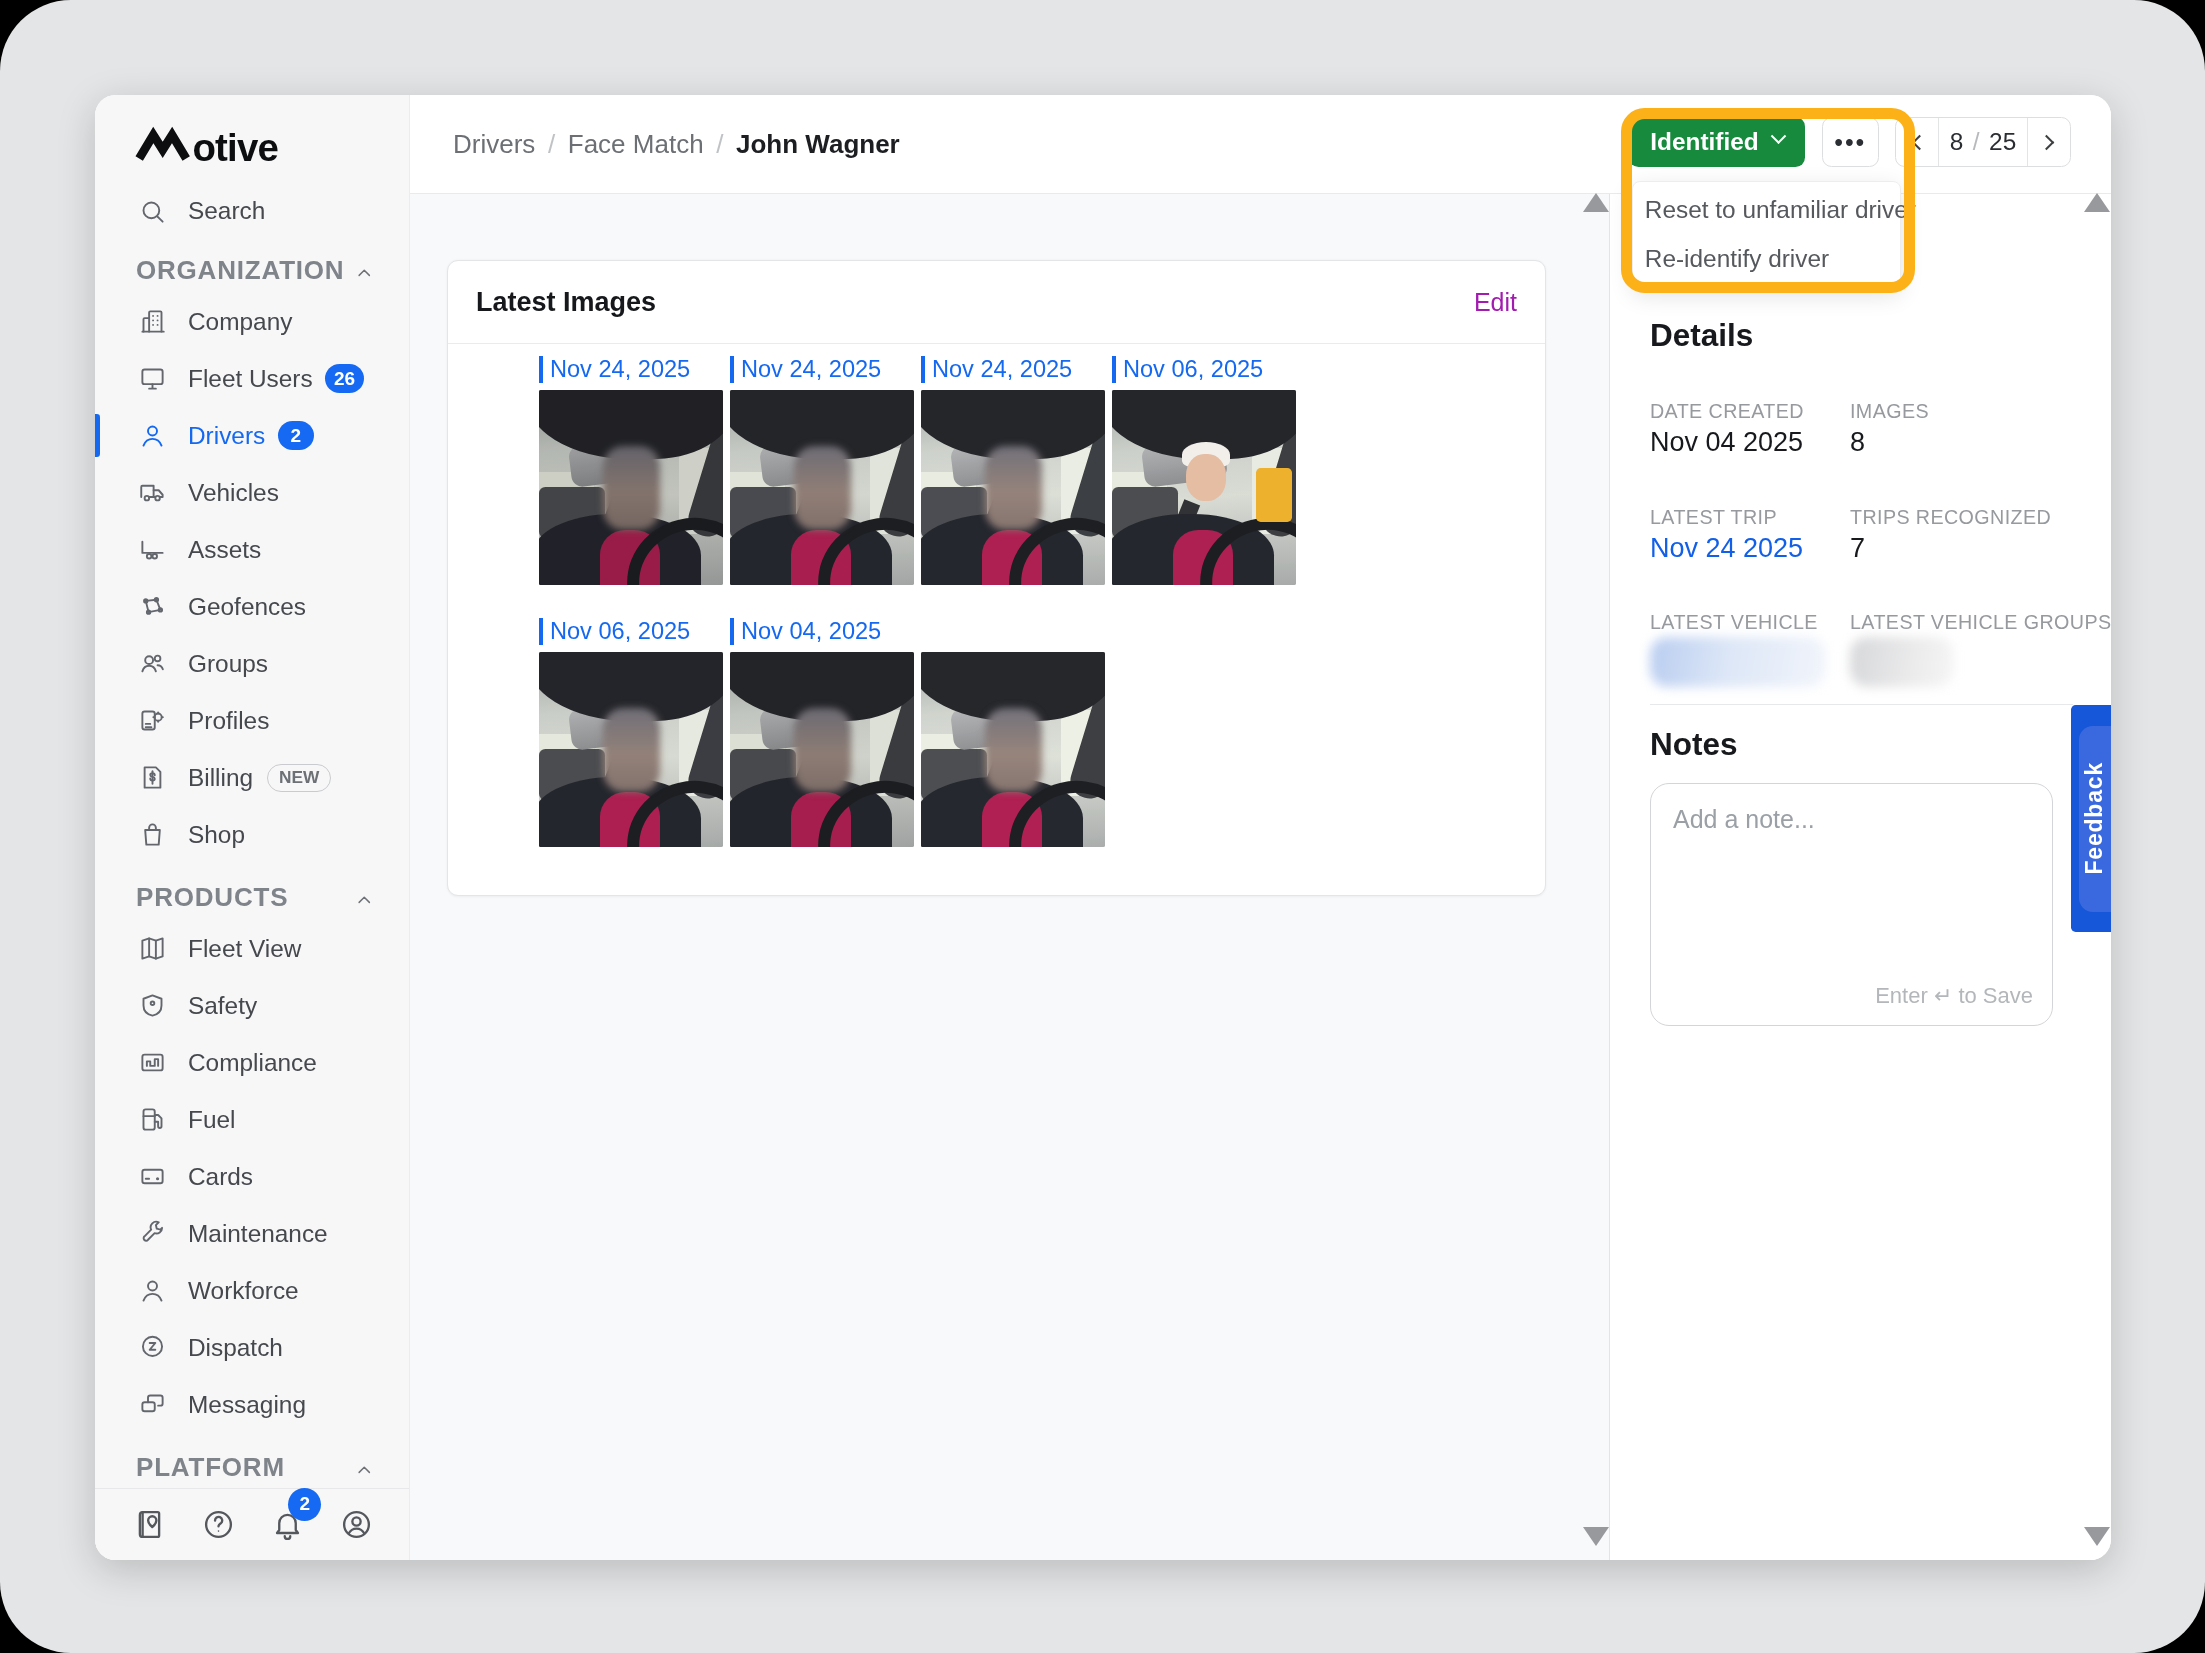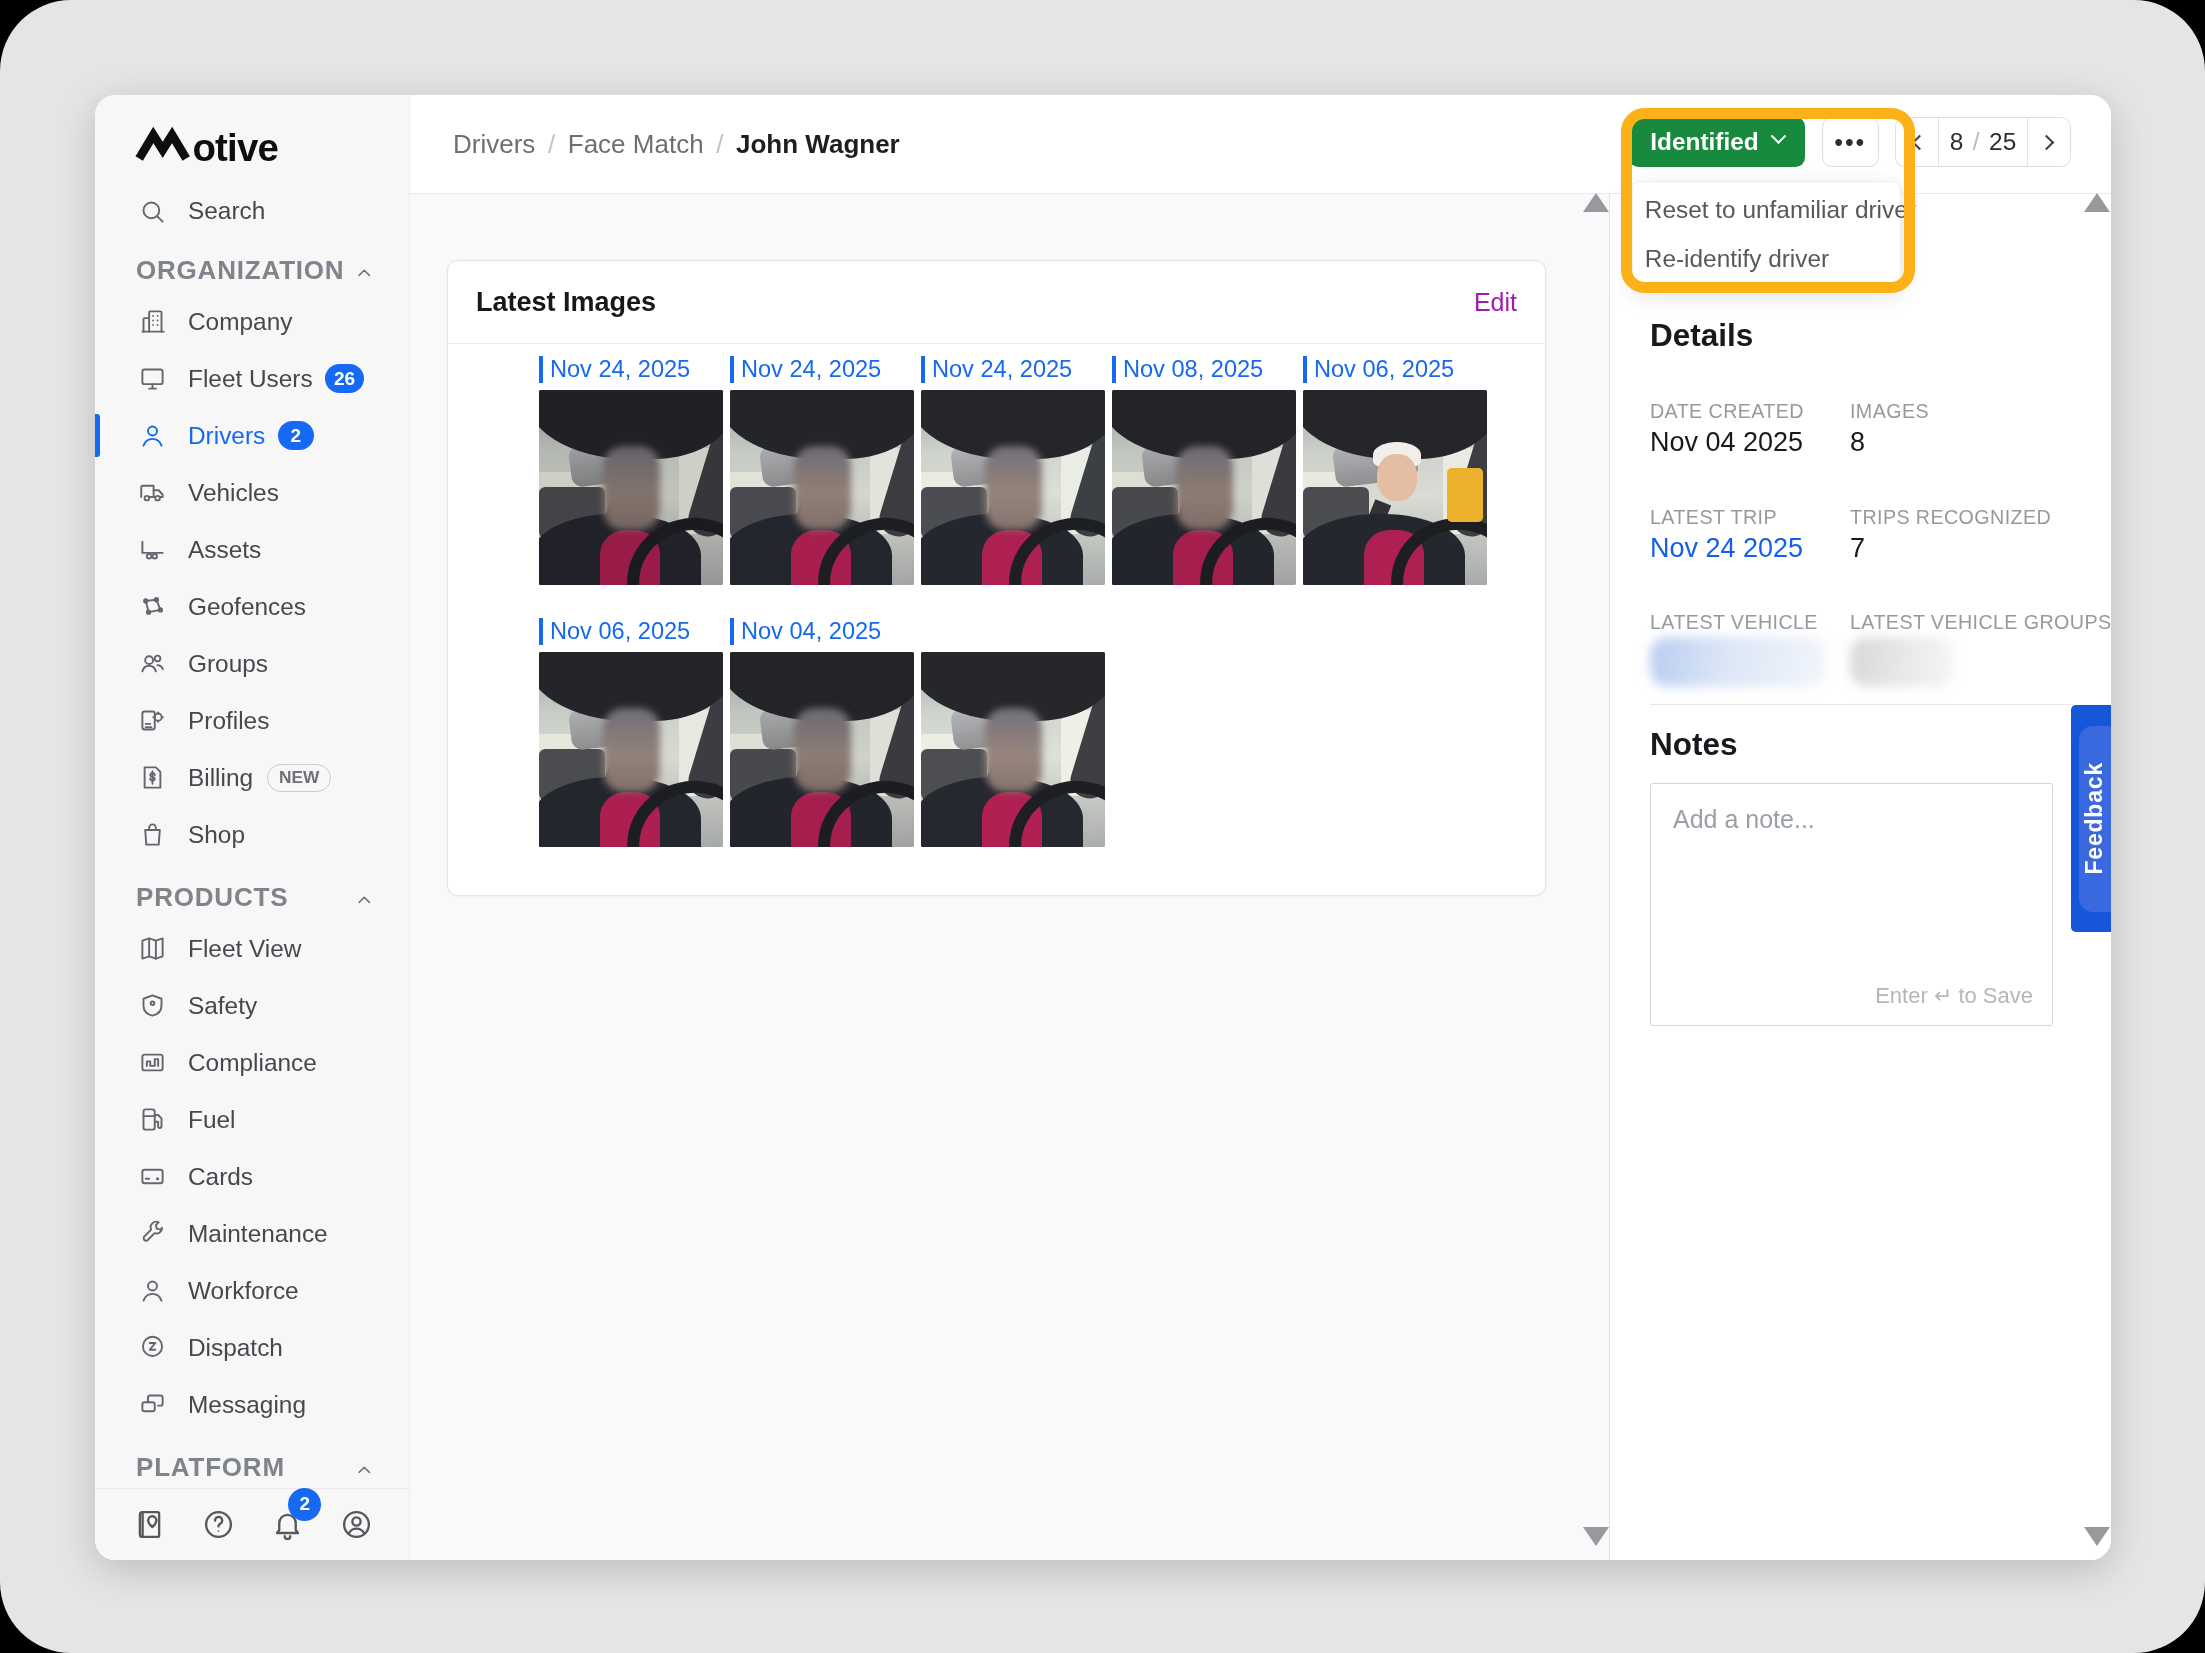--- a/index.html
+++ b/index.html
@@ -106,21 +106,21 @@
   .d-label { position:absolute; font-size:19.7px; color:#96999d; letter-spacing:0.4px; white-space:nowrap; }
   .d-value { position:absolute; font-size:27px; color:#17191c; white-space:nowrap; }
   .d-value.link { color:#1260e8; cursor:pointer; }
   .c1 { left:39px; } .c2 { left:239px; }
   .r1l { top:206px; } .r1v { top:233px; } .r2l { top:312px; } .r2v { top:339px; } .r3l { top:417px; }
   .pill { position:absolute; top:443px; height:50px; border-radius:17.3px; filter:blur(5.5px); }
   .pill.blue { left:39px; width:176px; background:linear-gradient(100deg,#b9cdf0 0%,#dde7f7 45%,#f2f5fb 100%); }
   .pill.gray { left:239px; width:104px; background:linear-gradient(100deg,#d6d7d9 0%,#ebebec 60%,#f6f6f7 100%); }
   .p-divider { position:absolute; left:39px; width:423px; top:510px; border-top:0.8px solid #e6e8ea; }
   .n-title { top:532px; }
-  .note-box { position:absolute; left:39px; top:589px; width:403px; height:243px; border:1.6px solid #d3d5d8; border-radius:3px; background:#fff; }
+  .note-box { position:absolute; left:39px; top:589px; width:403px; height:243px; border:1.6px solid #d3d5d8; border-radius:19px; background:#fff; }
   .note-box textarea { width:100%; height:72%; border:none; outline:none; resize:none; padding:20.5px 22px;
                        font-family:"Liberation Sans","DejaVu Sans",sans-serif; font-size:25px; color:#3c4043; background:transparent; }
   .note-box textarea::placeholder { color:#9aa0a6; }
   .note-hint { position:absolute; right:19px; bottom:15.8px; font-size:22px; color:#b4b7ba; }
 
   
   .feedback { position:absolute; left:460px; top:511px; width:40px; height:227px; background:#1656d8; border-radius:4.7px 0 0 4.7px; cursor:pointer; }
   .feedback .inner { position:absolute; left:7.9px; top:20.5px; right:0; bottom:20.5px; background:#3a69df; border-radius:14px 0 0 14px;
                      display:flex; align-items:center; justify-content:center; }
   .feedback .inner span { writing-mode:vertical-rl; transform:rotate(180deg); color:#fff; font-size:23px; font-weight:bold; letter-spacing:0.8px; }
@@ -483,39 +483,20 @@
                   <div class="t-belt"></div>
                   <div class="t-jkt"></div>
                   <div class="t-shirt"></div>
                   <div class="t-wheel"></div>
                   <div class="t-face"></div>
                 </div>
               </div>
               <div class="cell">
                 <div class="date">
                   <span class="date-bar"></span>
-                  <span class="date-txt">Nov 08, 2025</span>
-                </div>
-                <div class="thumb v3">
-                  <div class="t-winL"></div>
-                  <div class="t-winR"></div>
-                  <div class="t-seat"></div>
-                  <div class="t-pillar"></div>
-                  <div class="t-visor"></div>
-                  <div class="t-head"></div>
-                  <div class="t-belt"></div>
-                  <div class="t-jkt"></div>
-                  <div class="t-shirt"></div>
-                  <div class="t-wheel"></div>
-                  <div class="t-face"></div>
-                </div>
-              </div>
-              <div class="cell">
-                <div class="date">
-                  <span class="date-bar"></span>
                   <span class="date-txt">Nov 06, 2025</span>
                 </div>
                 <div class="thumb v4">
                   <div class="t-winL"></div>
                   <div class="t-winR"></div>
                   <div class="t-seat"></div>
                   <div class="t-pillar"></div>
                   <div class="t-visor"></div>
                   <div class="t-head"></div>
                   <div class="t-belt"></div>

